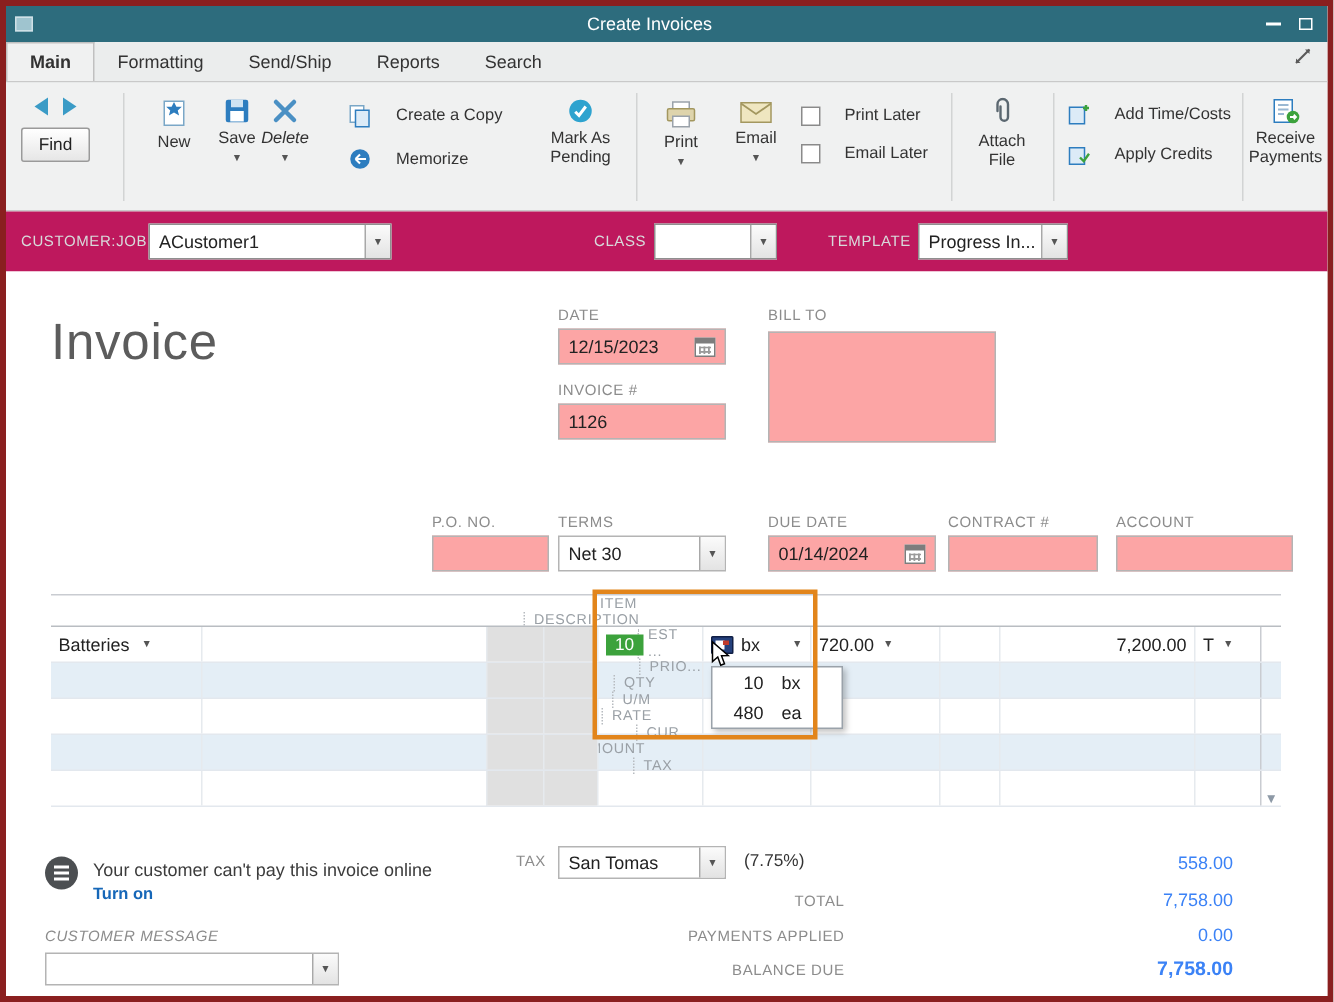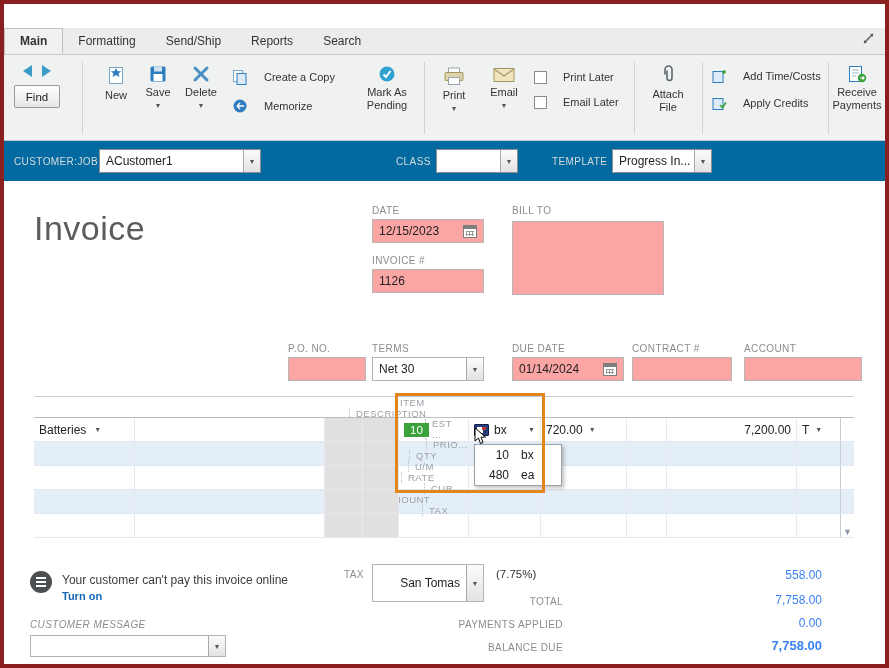--- a/index.html
+++ b/index.html
@@ -31,21 +31,21 @@
   .tb-sep { width:1px; height:72px; background:#d2d4d4; top:7px; }
   .caret { font-size:7px; color:#555; line-height:1; }
   .tb-item { display:flex; flex-direction:column; align-items:center; gap:3px; }
   .tb-row { display:flex; align-items:center; gap:16px; }
   .findbtn { width:46px; height:23px; background:linear-gradient(#ffffff,#e6e6e6); border:1px solid #9a9a9a; border-radius:2px; font-size:11.5px; color:#222; display:flex; align-items:center; justify-content:center; }
   .tri-left { width:0; height:0; border-top:6px solid transparent; border-bottom:6px solid transparent; border-right:9px solid #3a9bc6; }
   .tri-right { width:0; height:0; border-top:6px solid transparent; border-bottom:6px solid transparent; border-left:9px solid #3a9bc6; }
   .checkbox { width:13px; height:13px; background:#fff; border:1px solid #8a8a8a; }
 
   
-  .custbar { left:0; top:137px; width:881px; height:40px; background:#0369a1; }
+  .custbar { left:0; top:137px; width:881px; height:40px; background:#be185d; }
   .custbar .lbl { font-size:10px; color:#d8dadb; letter-spacing:0.4px; }
   .combo { background:#fff; border:1px solid #8f8f8f; height:24px; display:flex; align-items:center; }
   .combo .val { flex:1; font-size:12px; color:#222; padding:0 6px; white-space:nowrap; overflow:hidden; }
   .combo-btn { width:17px; height:100%; border-left:1px solid #a8a8a8; background:linear-gradient(#fbfbfb,#e3e3e3); display:flex; align-items:center; justify-content:center; flex:none; }
 
   
   .bodyarea { left:0; top:177px; width:881px; height:483px; background:#fff; }
   .invoice-title { font-size:34px; color:#5c5c5c; letter-spacing:0.5px; }
   .flabel { font-size:10px; color:#8c8c8c; letter-spacing:0.4px; }
   .field { background:#fca5a5; border:1px solid #b4b4b4; height:24px; display:flex; align-items:center; font-size:12px; color:#222; padding:0 6px; }
@@ -84,20 +84,32 @@
   .link { color:#1667b8; font-size:11px; font-weight:bold; }
   .tot-label { font-size:10px; color:#8c8c8c; letter-spacing:0.4px; text-align:right; }
   .tot-val { font-size:12px; color:#3b82f6; text-align:right; }
   .scroll-down { font-size:9px; color:#8d99a6; }
 </style>
 </head>
 <body>
 
 <div id="app">
 
+  <div class="abs titlebar">
+    <span class="win-icon"></span>
+    <span class="title">Create Invoices</span>
+    <span class="win-controls">
+      <span>
+          <i class="min-glyph"></i>
+        </span>
+      <span>
+          <i class="restore-glyph"></i>
+        </span>
+    </span>
+  </div>
 
   <div class="abs tabsbar">
     <div class="tab active">Main</div>
     <div class="tab">Formatting</div>
     <div class="tab">Send/Ship</div>
     <div class="tab">Reports</div>
     <div class="tab">Search</div>
     <div class="tabs-right">
       <svg width="13" height="13" viewBox="0 0 13 13">
         <path d="M2 11 L11 2" stroke="#5a5a5a" stroke-width="1.4" fill="none"></path>
@@ -131,21 +143,21 @@
     <div class="abs tb-item" style="left:134px; top:10px; width:40px;">
       <svg width="18" height="18" viewBox="0 0 18 18">
         <rect x="1.5" y="1.5" width="15" height="15" rx="1.5" fill="#2d7dbf"></rect>
         <rect x="5" y="1.5" width="8" height="5" fill="#cfe3f2"></rect>
         <rect x="4.5" y="9" width="9" height="7" fill="#fff"></rect>
       </svg>
       <span class="tb-label">Save</span>
       <span class="caret">▼</span>
     </div>
 
-    <div class="abs tb-item" style="left:175px; top:10px; width:44px;">
+    <div class="abs tb-item" style="left:164px; top:10px; width:44px;font-style:italic;">
       <svg width="18" height="18" viewBox="0 0 18 18">
         <path d="M3 3 L15 15 M15 3 L3 15" stroke="#4a90c4" stroke-width="3" stroke-linecap="round"></path>
       </svg>
       <span class="tb-label">Delete</span>
       <span class="caret">▼</span>
     </div>
 
     <div class="abs" style="left:228px; top:14px; width:118px;">
       <div class="tb-row" style="margin-bottom:12px;">
         <svg width="16" height="17" viewBox="0 0 16 17">
@@ -444,21 +456,21 @@
 
     <span class="abs flabel" style="left:26px; top:438px;font-style:italic;">CUSTOMER MESSAGE</span>
     <div class="abs combo" style="left:26px; top:454px; width:196px; height:22px; border-color:#b4b4b4;">
       <span class="val"></span>
       <span class="combo-btn">
           <span class="caret">▼</span>
         </span>
     </div>
 
     <span class="abs flabel" style="left:340px; top:388px;">TAX</span>
-    <div class="abs combo" style="left:368px; top:383px; width:112px; height:38px; border-color:#b4b4b4;text-align:right;">
+    <div class="abs combo" style="left:368px; top:383px; width:112px; height:22px; border-color:#b4b4b4;">
       <span class="val">San Tomas</span>
       <span class="combo-btn">
           <span class="caret">▼</span>
         </span>
     </div>
     <span class="abs" style="left:492px; top:387px; font-size:11.5px; color:#333;">(7.75%)</span>
     <span class="abs tot-val" style="left:694px; top:387px; width:124px;">558.00</span>
 
     <span class="abs tot-label" style="left:399px; top:415px; width:160px;">TOTAL</span>
     <span class="abs tot-val" style="left:694px; top:412px; width:124px;">7,758.00</span>

